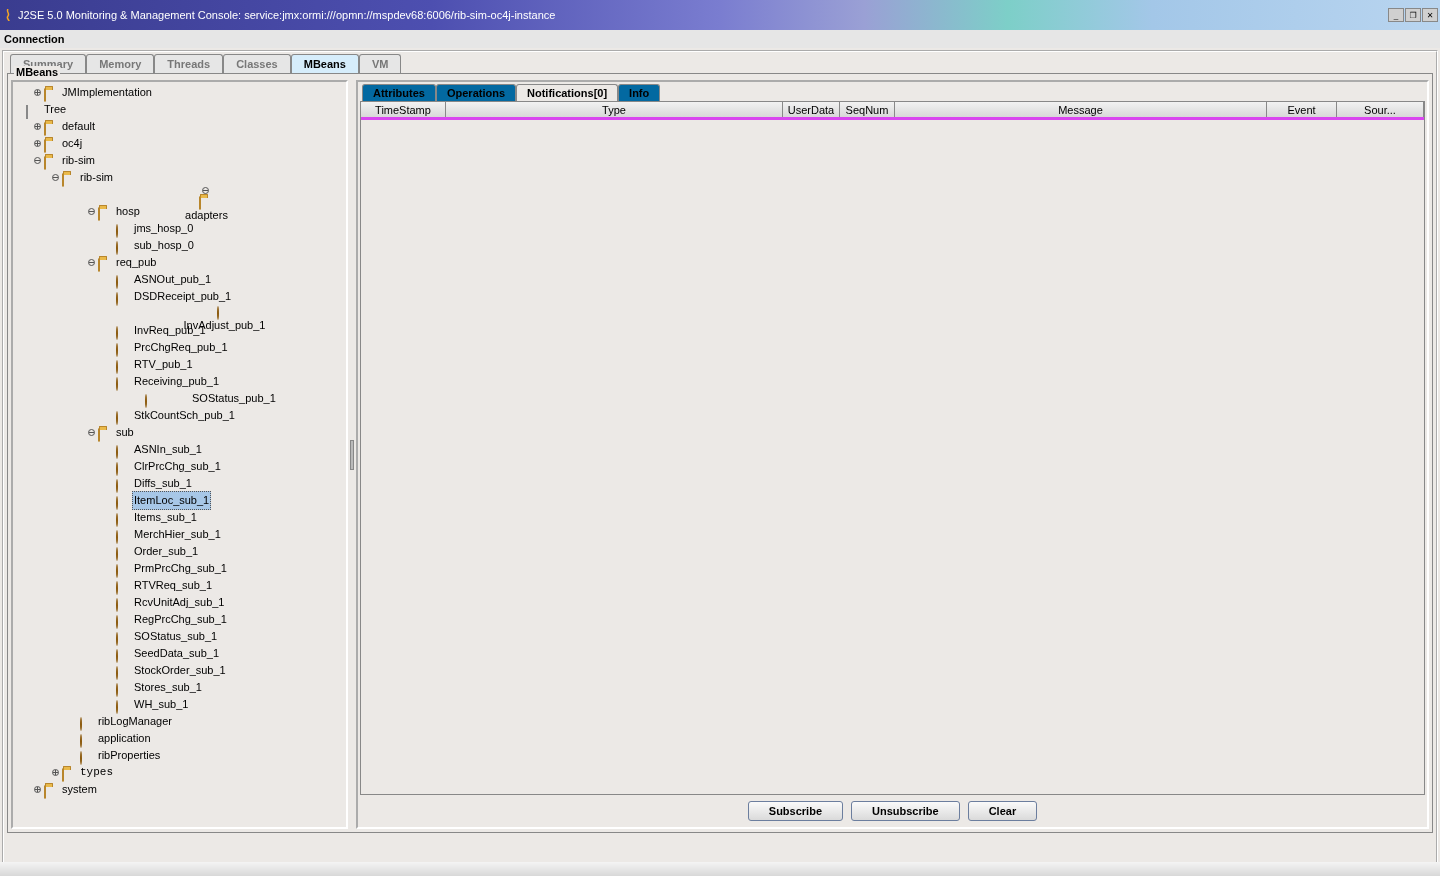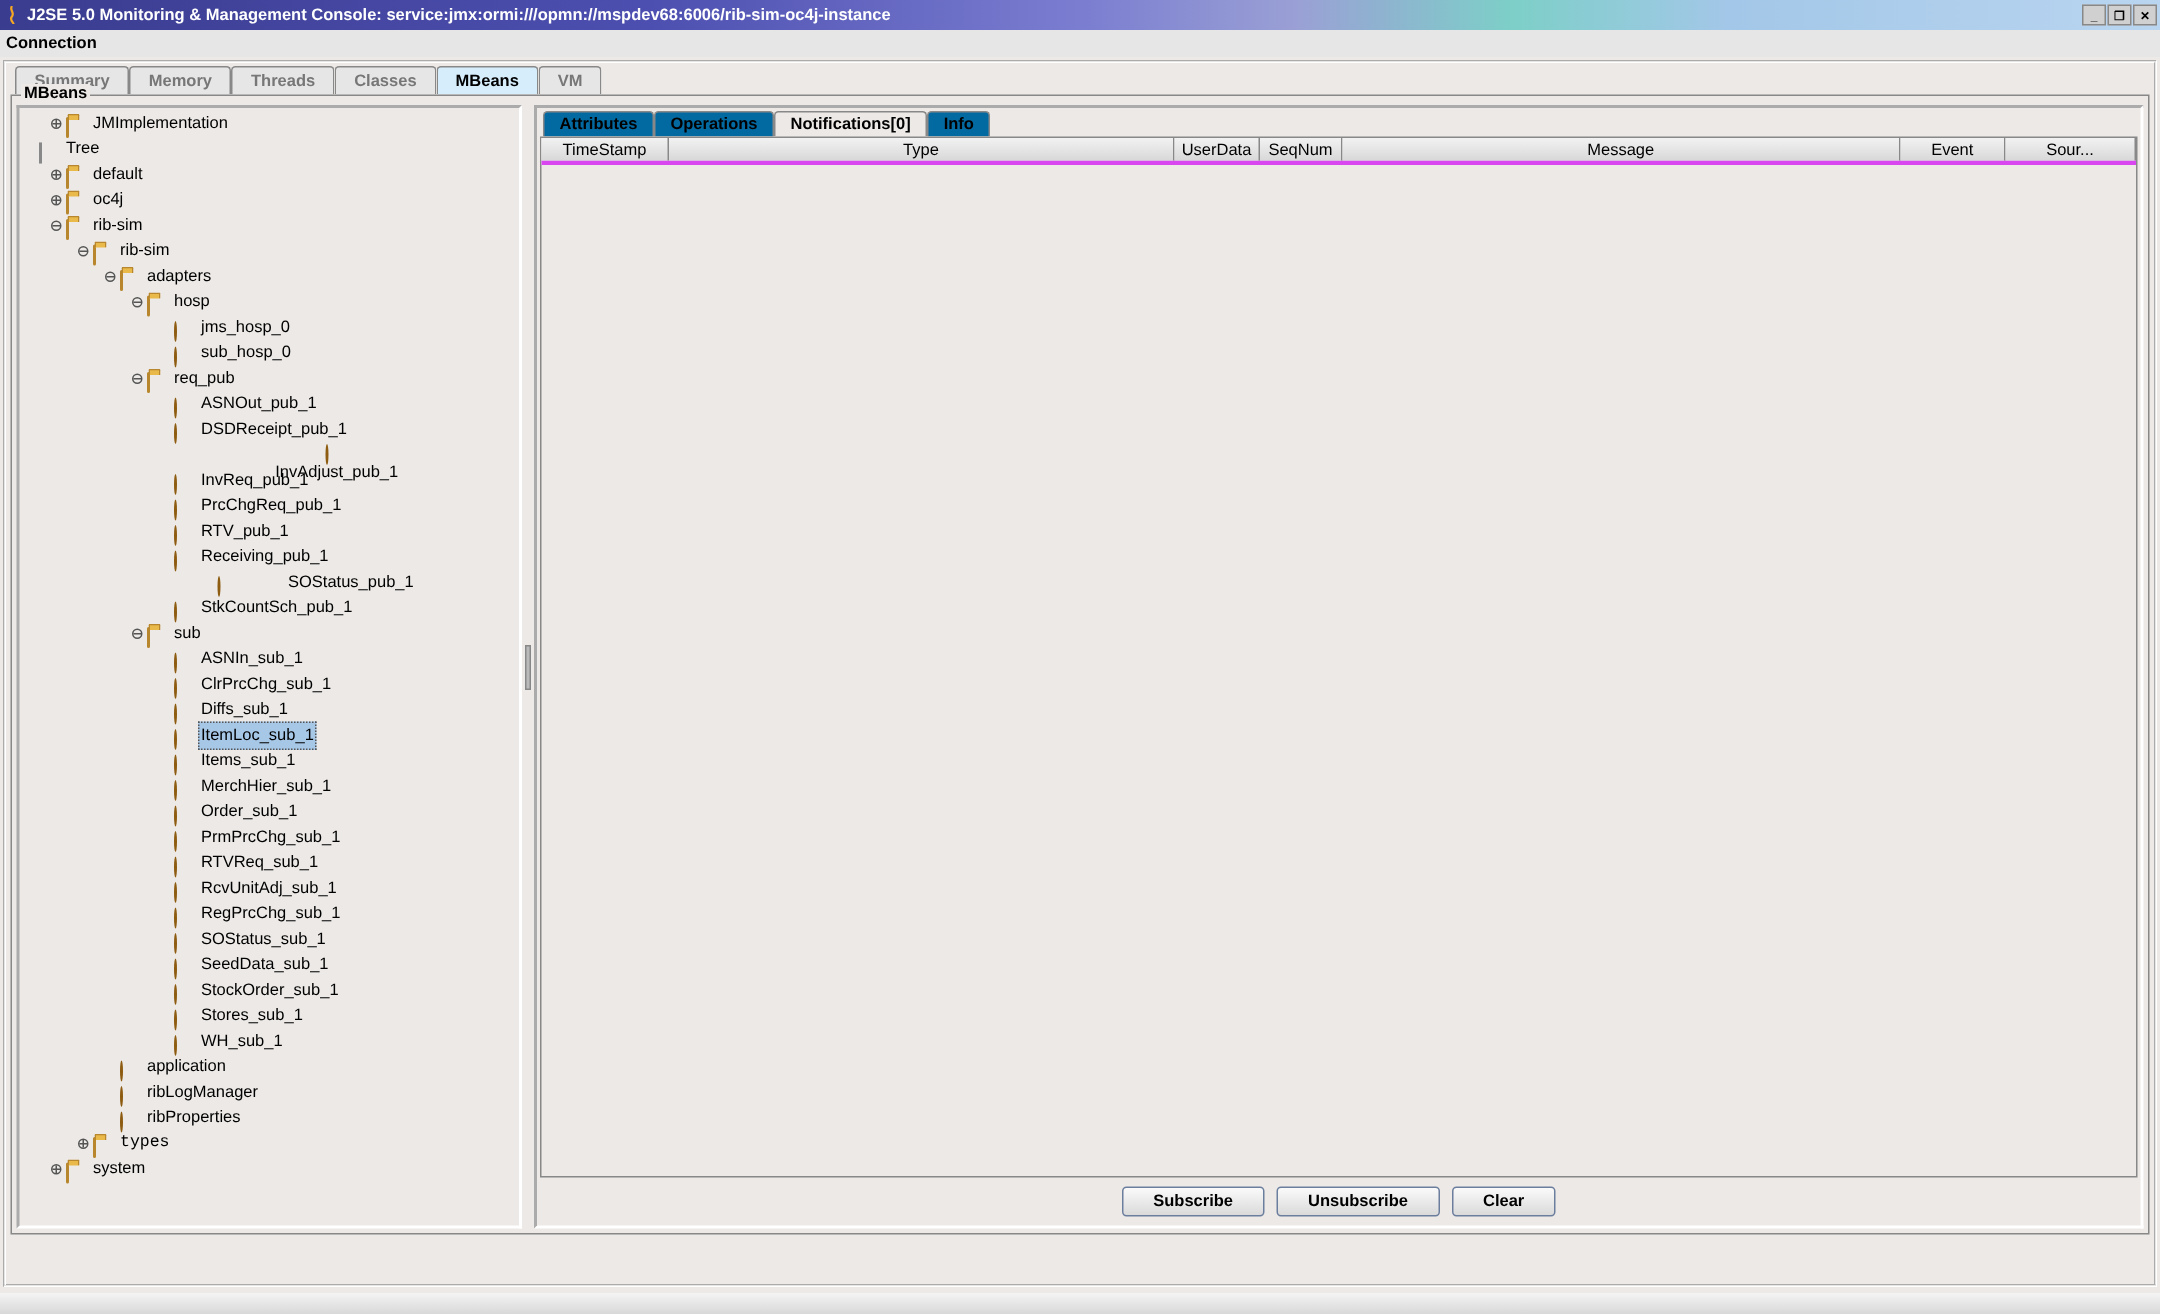--- a/index.html
+++ b/index.html
@@ -1,19 +1,19 @@
 <!DOCTYPE html>
 <html><head>
 <meta charset="utf-8">
 <style>
   * { box-sizing: border-box; margin: 0; padding: 0; }
   body { font-family: Tahoma, Arial, sans-serif; font-size: 11px; background: #ECE9E6; width: 1440px; height: 876px; overflow: hidden; }
 
   
-  .title-bar { height: 20px; background: linear-gradient(to right, #3A3C8F 0%, #4D4FB0 30%, #7A7DD0 50%, #9AA0D5 60%, #7DCFC8 70%, #A3C7E8 80%, #B9D5F0 100%); color: white; display: flex; align-items: center; padding: 0 2px; font-size: 11px; font-weight: bold; }
+  .title-bar { height: 30px; background: linear-gradient(to right, #3A3C8F 0%, #4D4FB0 30%, #7A7DD0 50%, #9AA0D5 60%, #7DCFC8 70%, #A3C7E8 80%, #B9D5F0 100%); color: white; display: flex; align-items: center; padding: 0 2px; font-size: 11px; font-weight: normal; }
   .title-bar .java-icon { width: 12px; height: 12px; margin-right: 4px; }
   .title-bar .title-text { flex: 1; }
   .title-bar .win-controls { display: flex; gap: 1px; }
   .title-bar .win-btn { width: 16px; height: 14px; background: #D0D0D0; border: 1px solid #888; display: flex; align-items: center; justify-content: center; font-size: 8px; color: #000; cursor: default; }
 
   
   .menu-bar { height: 18px; background: #E6E6E6; padding-left: 4px; display: flex; align-items: center; font-weight: bold; }
 
   
   .outer-panel { border: 2px groove #fff; margin: 2px; height: 818px; background: #ECE9E6; position: relative; }
@@ -149,204 +149,204 @@
             <div class="tree-node" style="padding-left: 36px;">
               <span class="toggle">
                 <svg width="9" height="9">
                   <circle cx="4.5" cy="4.5" r="3" fill="none" stroke="#555"></circle>
                   <line x1="2" y1="4.5" x2="7" y2="4.5" stroke="#555"></line>
                 </svg>
               </span>
               <span class="icon"><span class="folder-icon"></span></span>
               <span class="label">rib-sim</span>
             </div>
+            <div class="tree-node" style="padding-left: 54px; flex-direction: column;">
+              <span class="toggle">
+                <svg width="9" height="9">
+                  <circle cx="4.5" cy="4.5" r="3" fill="none" stroke="#555"></circle>
+                  <line x1="2" y1="4.5" x2="7" y2="4.5" stroke="#555"></line>
+                </svg>
+              </span>
+              <span class="icon"><span class="folder-icon"></span></span>
+              <span class="label">adapters</span>
+            </div>
+            <div class="tree-node" style="padding-left: 72px;">
+              <span class="toggle">
+                <svg width="9" height="9">
+                  <circle cx="4.5" cy="4.5" r="3" fill="none" stroke="#555"></circle>
+                  <line x1="2" y1="4.5" x2="7" y2="4.5" stroke="#555"></line>
+                </svg>
+              </span>
+              <span class="icon"><span class="folder-icon"></span></span>
+              <span class="label">hosp</span>
+            </div>
+            <div class="tree-node" style="padding-left: 90px;">
+              <span class="toggle"></span>
+              <span class="icon"><span class="bean-icon"></span></span>
+              <span class="label">jms_hosp_0</span>
+            </div>
+            <div class="tree-node" style="padding-left: 90px;">
+              <span class="toggle"></span>
+              <span class="icon"><span class="bean-icon"></span></span>
+              <span class="label">sub_hosp_0</span>
+            </div>
+            <div class="tree-node" style="padding-left: 72px;">
+              <span class="toggle">
+                <svg width="9" height="9">
+                  <circle cx="4.5" cy="4.5" r="3" fill="none" stroke="#555"></circle>
+                  <line x1="2" y1="4.5" x2="7" y2="4.5" stroke="#555"></line>
+                </svg>
+              </span>
+              <span class="icon"><span class="folder-icon"></span></span>
+              <span class="label">req_pub</span>
+            </div>
+            <div class="tree-node" style="padding-left: 90px;">
+              <span class="toggle"></span>
+              <span class="icon"><span class="bean-icon"></span></span>
+              <span class="label">ASNOut_pub_1</span>
+            </div>
+            <div class="tree-node" style="padding-left: 90px;">
+              <span class="toggle"></span>
+              <span class="icon"><span class="bean-icon"></span></span>
+              <span class="label">DSDReceipt_pub_1</span>
+            </div>
+            <div class="tree-node" style="padding-left: 90px; flex-direction: column;">
+              <span class="toggle"></span>
+              <span class="icon"><span class="bean-icon"></span></span>
+              <span class="label">InvAdjust_pub_1</span>
+            </div>
+            <div class="tree-node" style="padding-left: 90px;">
+              <span class="toggle"></span>
+              <span class="icon"><span class="bean-icon"></span></span>
+              <span class="label">InvReq_pub_1</span>
+            </div>
+            <div class="tree-node" style="padding-left: 90px;">
+              <span class="toggle"></span>
+              <span class="icon"><span class="bean-icon"></span></span>
+              <span class="label">PrcChgReq_pub_1</span>
+            </div>
+            <div class="tree-node" style="padding-left: 90px;">
+              <span class="toggle"></span>
+              <span class="icon"><span class="bean-icon"></span></span>
+              <span class="label">RTV_pub_1</span>
+            </div>
+            <div class="tree-node" style="padding-left: 90px;">
+              <span class="toggle"></span>
+              <span class="icon"><span class="bean-icon"></span></span>
+              <span class="label">Receiving_pub_1</span>
+            </div>
+            <div class="tree-node" style="padding-left: 90px; gap: 29px;">
+              <span class="toggle"></span>
+              <span class="icon"><span class="bean-icon"></span></span>
+              <span class="label">SOStatus_pub_1</span>
+            </div>
+            <div class="tree-node" style="padding-left: 90px;">
+              <span class="toggle"></span>
+              <span class="icon"><span class="bean-icon"></span></span>
+              <span class="label">StkCountSch_pub_1</span>
+            </div>
+            <div class="tree-node" style="padding-left: 72px;">
+              <span class="toggle">
+                <svg width="9" height="9">
+                  <circle cx="4.5" cy="4.5" r="3" fill="none" stroke="#555"></circle>
+                  <line x1="2" y1="4.5" x2="7" y2="4.5" stroke="#555"></line>
+                </svg>
+              </span>
+              <span class="icon"><span class="folder-icon"></span></span>
+              <span class="label">sub</span>
+            </div>
+            <div class="tree-node" style="padding-left: 90px;">
+              <span class="toggle"></span>
+              <span class="icon"><span class="bean-icon"></span></span>
+              <span class="label">ASNIn_sub_1</span>
+            </div>
+            <div class="tree-node" style="padding-left: 90px;">
+              <span class="toggle"></span>
+              <span class="icon"><span class="bean-icon"></span></span>
+              <span class="label">ClrPrcChg_sub_1</span>
+            </div>
+            <div class="tree-node" style="padding-left: 90px;">
+              <span class="toggle"></span>
+              <span class="icon"><span class="bean-icon"></span></span>
+              <span class="label">Diffs_sub_1</span>
+            </div>
+            <div class="tree-node selected" style="padding-left: 90px;">
+              <span class="toggle"></span>
+              <span class="icon"><span class="bean-icon"></span></span>
+              <span class="label">ItemLoc_sub_1</span>
+            </div>
+            <div class="tree-node" style="padding-left: 90px;">
+              <span class="toggle"></span>
+              <span class="icon"><span class="bean-icon"></span></span>
+              <span class="label">Items_sub_1</span>
+            </div>
+            <div class="tree-node" style="padding-left: 90px;">
+              <span class="toggle"></span>
+              <span class="icon"><span class="bean-icon"></span></span>
+              <span class="label">MerchHier_sub_1</span>
+            </div>
+            <div class="tree-node" style="padding-left: 90px;">
+              <span class="toggle"></span>
+              <span class="icon"><span class="bean-icon"></span></span>
+              <span class="label">Order_sub_1</span>
+            </div>
+            <div class="tree-node" style="padding-left: 90px;">
+              <span class="toggle"></span>
+              <span class="icon"><span class="bean-icon"></span></span>
+              <span class="label">PrmPrcChg_sub_1</span>
+            </div>
+            <div class="tree-node" style="padding-left: 90px;">
+              <span class="toggle"></span>
+              <span class="icon"><span class="bean-icon"></span></span>
+              <span class="label">RTVReq_sub_1</span>
+            </div>
+            <div class="tree-node" style="padding-left: 90px;">
+              <span class="toggle"></span>
+              <span class="icon"><span class="bean-icon"></span></span>
+              <span class="label">RcvUnitAdj_sub_1</span>
+            </div>
+            <div class="tree-node" style="padding-left: 90px;">
+              <span class="toggle"></span>
+              <span class="icon"><span class="bean-icon"></span></span>
+              <span class="label">RegPrcChg_sub_1</span>
+            </div>
+            <div class="tree-node" style="padding-left: 90px;">
+              <span class="toggle"></span>
+              <span class="icon"><span class="bean-icon"></span></span>
+              <span class="label">SOStatus_sub_1</span>
+            </div>
+            <div class="tree-node" style="padding-left: 90px;">
+              <span class="toggle"></span>
+              <span class="icon"><span class="bean-icon"></span></span>
+              <span class="label">SeedData_sub_1</span>
+            </div>
+            <div class="tree-node" style="padding-left: 90px;">
+              <span class="toggle"></span>
+              <span class="icon"><span class="bean-icon"></span></span>
+              <span class="label">StockOrder_sub_1</span>
+            </div>
+            <div class="tree-node" style="padding-left: 90px;">
+              <span class="toggle"></span>
+              <span class="icon"><span class="bean-icon"></span></span>
+              <span class="label">Stores_sub_1</span>
+            </div>
+            <div class="tree-node" style="padding-left: 90px;">
+              <span class="toggle"></span>
+              <span class="icon"><span class="bean-icon"></span></span>
+              <span class="label">WH_sub_1</span>
+            </div>
             <div class="tree-node" style="padding-left: 54px;">
-              <span class="toggle">
-                <svg width="9" height="9">
-                  <circle cx="4.5" cy="4.5" r="3" fill="none" stroke="#555"></circle>
-                  <line x1="2" y1="4.5" x2="7" y2="4.5" stroke="#555"></line>
-                </svg>
-              </span>
-              <span class="icon"><span class="folder-icon"></span></span>
-              <span class="label">adapters</span>
-            </div>
-            <div class="tree-node" style="padding-left: 72px;">
-              <span class="toggle">
-                <svg width="9" height="9">
-                  <circle cx="4.5" cy="4.5" r="3" fill="none" stroke="#555"></circle>
-                  <line x1="2" y1="4.5" x2="7" y2="4.5" stroke="#555"></line>
-                </svg>
-              </span>
-              <span class="icon"><span class="folder-icon"></span></span>
-              <span class="label">hosp</span>
-            </div>
-            <div class="tree-node" style="padding-left: 90px;">
-              <span class="toggle"></span>
-              <span class="icon"><span class="bean-icon"></span></span>
-              <span class="label">jms_hosp_0</span>
-            </div>
-            <div class="tree-node" style="padding-left: 90px;">
-              <span class="toggle"></span>
-              <span class="icon"><span class="bean-icon"></span></span>
-              <span class="label">sub_hosp_0</span>
-            </div>
-            <div class="tree-node" style="padding-left: 72px;">
-              <span class="toggle">
-                <svg width="9" height="9">
-                  <circle cx="4.5" cy="4.5" r="3" fill="none" stroke="#555"></circle>
-                  <line x1="2" y1="4.5" x2="7" y2="4.5" stroke="#555"></line>
-                </svg>
-              </span>
-              <span class="icon"><span class="folder-icon"></span></span>
-              <span class="label">req_pub</span>
-            </div>
-            <div class="tree-node" style="padding-left: 90px;">
-              <span class="toggle"></span>
-              <span class="icon"><span class="bean-icon"></span></span>
-              <span class="label">ASNOut_pub_1</span>
-            </div>
-            <div class="tree-node" style="padding-left: 90px;">
-              <span class="toggle"></span>
-              <span class="icon"><span class="bean-icon"></span></span>
-              <span class="label">DSDReceipt_pub_1</span>
-            </div>
-            <div class="tree-node" style="padding-left: 90px; flex-direction: column;">
-              <span class="toggle"></span>
-              <span class="icon"><span class="bean-icon"></span></span>
-              <span class="label">InvAdjust_pub_1</span>
-            </div>
-            <div class="tree-node" style="padding-left: 90px;">
-              <span class="toggle"></span>
-              <span class="icon"><span class="bean-icon"></span></span>
-              <span class="label">InvReq_pub_1</span>
-            </div>
-            <div class="tree-node" style="padding-left: 90px;">
-              <span class="toggle"></span>
-              <span class="icon"><span class="bean-icon"></span></span>
-              <span class="label">PrcChgReq_pub_1</span>
-            </div>
-            <div class="tree-node" style="padding-left: 90px;">
-              <span class="toggle"></span>
-              <span class="icon"><span class="bean-icon"></span></span>
-              <span class="label">RTV_pub_1</span>
-            </div>
-            <div class="tree-node" style="padding-left: 90px;">
-              <span class="toggle"></span>
-              <span class="icon"><span class="bean-icon"></span></span>
-              <span class="label">Receiving_pub_1</span>
-            </div>
-            <div class="tree-node" style="padding-left: 90px; gap: 29px;">
-              <span class="toggle"></span>
-              <span class="icon"><span class="bean-icon"></span></span>
-              <span class="label">SOStatus_pub_1</span>
-            </div>
-            <div class="tree-node" style="padding-left: 90px;">
-              <span class="toggle"></span>
-              <span class="icon"><span class="bean-icon"></span></span>
-              <span class="label">StkCountSch_pub_1</span>
-            </div>
-            <div class="tree-node" style="padding-left: 72px;">
-              <span class="toggle">
-                <svg width="9" height="9">
-                  <circle cx="4.5" cy="4.5" r="3" fill="none" stroke="#555"></circle>
-                  <line x1="2" y1="4.5" x2="7" y2="4.5" stroke="#555"></line>
-                </svg>
-              </span>
-              <span class="icon"><span class="folder-icon"></span></span>
-              <span class="label">sub</span>
-            </div>
-            <div class="tree-node" style="padding-left: 90px;">
-              <span class="toggle"></span>
-              <span class="icon"><span class="bean-icon"></span></span>
-              <span class="label">ASNIn_sub_1</span>
-            </div>
-            <div class="tree-node" style="padding-left: 90px;">
-              <span class="toggle"></span>
-              <span class="icon"><span class="bean-icon"></span></span>
-              <span class="label">ClrPrcChg_sub_1</span>
-            </div>
-            <div class="tree-node" style="padding-left: 90px;">
-              <span class="toggle"></span>
-              <span class="icon"><span class="bean-icon"></span></span>
-              <span class="label">Diffs_sub_1</span>
-            </div>
-            <div class="tree-node selected" style="padding-left: 90px;">
-              <span class="toggle"></span>
-              <span class="icon"><span class="bean-icon"></span></span>
-              <span class="label">ItemLoc_sub_1</span>
-            </div>
-            <div class="tree-node" style="padding-left: 90px;">
-              <span class="toggle"></span>
-              <span class="icon"><span class="bean-icon"></span></span>
-              <span class="label">Items_sub_1</span>
-            </div>
-            <div class="tree-node" style="padding-left: 90px;">
-              <span class="toggle"></span>
-              <span class="icon"><span class="bean-icon"></span></span>
-              <span class="label">MerchHier_sub_1</span>
-            </div>
-            <div class="tree-node" style="padding-left: 90px;">
-              <span class="toggle"></span>
-              <span class="icon"><span class="bean-icon"></span></span>
-              <span class="label">Order_sub_1</span>
-            </div>
-            <div class="tree-node" style="padding-left: 90px;">
-              <span class="toggle"></span>
-              <span class="icon"><span class="bean-icon"></span></span>
-              <span class="label">PrmPrcChg_sub_1</span>
-            </div>
-            <div class="tree-node" style="padding-left: 90px;">
-              <span class="toggle"></span>
-              <span class="icon"><span class="bean-icon"></span></span>
-              <span class="label">RTVReq_sub_1</span>
-            </div>
-            <div class="tree-node" style="padding-left: 90px;">
-              <span class="toggle"></span>
-              <span class="icon"><span class="bean-icon"></span></span>
-              <span class="label">RcvUnitAdj_sub_1</span>
-            </div>
-            <div class="tree-node" style="padding-left: 90px;">
-              <span class="toggle"></span>
-              <span class="icon"><span class="bean-icon"></span></span>
-              <span class="label">RegPrcChg_sub_1</span>
-            </div>
-            <div class="tree-node" style="padding-left: 90px;">
-              <span class="toggle"></span>
-              <span class="icon"><span class="bean-icon"></span></span>
-              <span class="label">SOStatus_sub_1</span>
-            </div>
-            <div class="tree-node" style="padding-left: 90px;">
-              <span class="toggle"></span>
-              <span class="icon"><span class="bean-icon"></span></span>
-              <span class="label">SeedData_sub_1</span>
-            </div>
-            <div class="tree-node" style="padding-left: 90px;">
-              <span class="toggle"></span>
-              <span class="icon"><span class="bean-icon"></span></span>
-              <span class="label">StockOrder_sub_1</span>
-            </div>
-            <div class="tree-node" style="padding-left: 90px;">
-              <span class="toggle"></span>
-              <span class="icon"><span class="bean-icon"></span></span>
-              <span class="label">Stores_sub_1</span>
-            </div>
-            <div class="tree-node" style="padding-left: 90px;">
-              <span class="toggle"></span>
-              <span class="icon"><span class="bean-icon"></span></span>
-              <span class="label">WH_sub_1</span>
+              <span class="toggle"></span>
+              <span class="icon"><span class="bean-icon"></span></span>
+              <span class="label">ribLogManager</span>
             </div>
             <div class="tree-node" style="padding-left: 54px;">
               <span class="toggle"></span>
               <span class="icon"><span class="bean-icon"></span></span>
               <span class="label">application</span>
-            </div>
-            <div class="tree-node" style="padding-left: 54px;">
-              <span class="toggle"></span>
-              <span class="icon"><span class="bean-icon"></span></span>
-              <span class="label">ribLogManager</span>
             </div>
             <div class="tree-node" style="padding-left: 54px;">
               <span class="toggle"></span>
               <span class="icon"><span class="bean-icon"></span></span>
               <span class="label">ribProperties</span>
             </div>
             <div class="tree-node" style="padding-left: 36px; font-family: Liberation Mono, monospace;">
               <span class="toggle">
                 <svg width="9" height="9">
                   <circle cx="4.5" cy="4.5" r="3" fill="none" stroke="#555"></circle>

